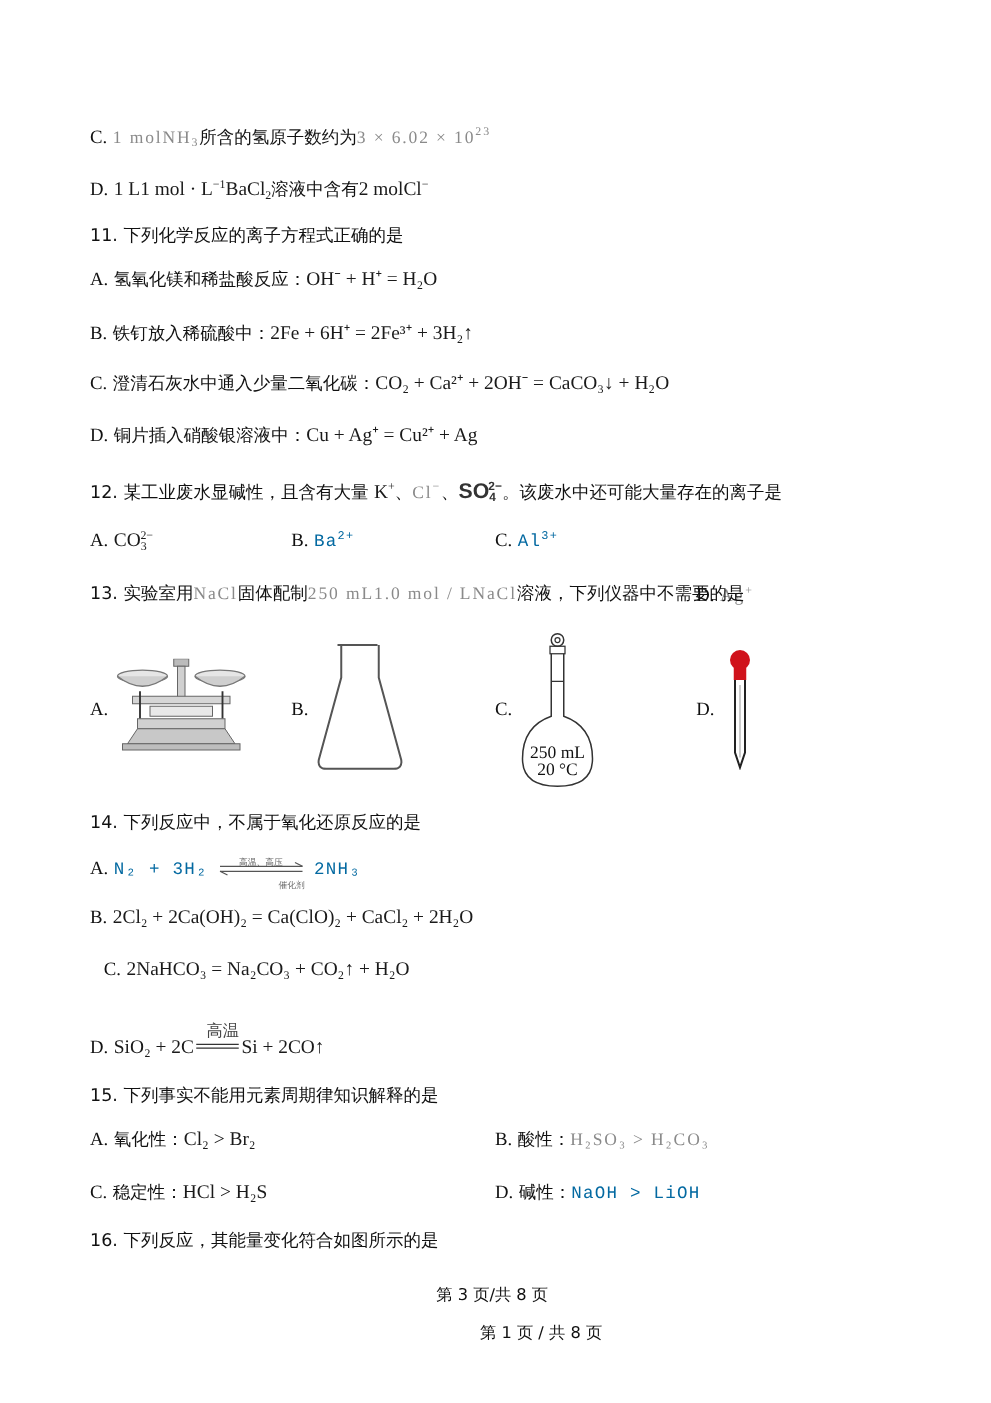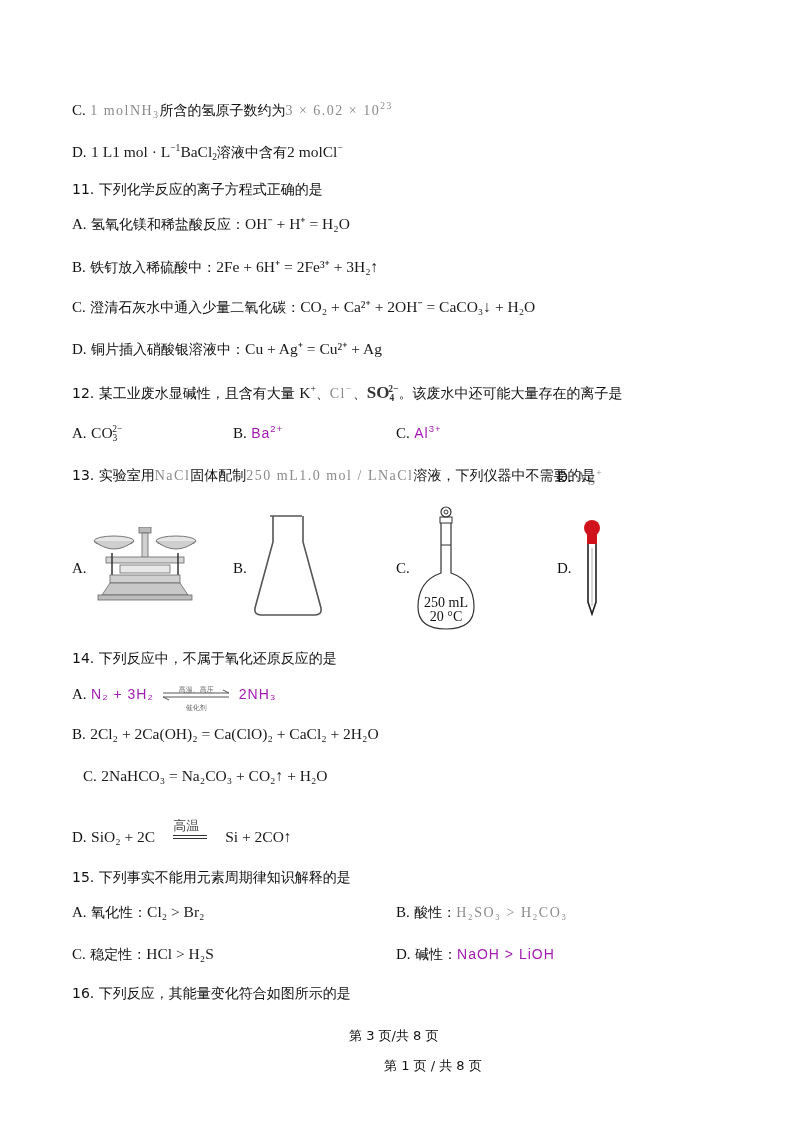--- a/index.html
+++ b/index.html
@@ -7,31 +7,31 @@
     width: 793px; height: 1122px; position: relative; overflow: hidden;
     font-family: "DejaVu Sans", sans-serif; color: #111111;
   }
   .line {
     position: absolute; left: 72px; font-size: 14px; line-height: 20px;
     white-space: nowrap;
   }
   .opt { font-family: "Liberation Serif", serif; font-size: 15px; }
   .m { font-family: "Liberation Serif", serif; font-size: 15.5px; color: #1a1a1a; }
   .mg { font-family: "Liberation Serif", serif; font-size: 14px; color: #8a8a8a; letter-spacing: 1.5px; }
-  .mg2 { font-family: Liberation Sans, sans-serif; font-size: 14px; color: #a21caf; letter-spacing: 1px; }
+  .mg2 { font-family: Liberation Mono, monospace; font-size: 14px; color: #0369a1; letter-spacing: 1px; }
   sub { font-size: 9.5px; vertical-align: -3px; line-height: 0; }
   sup { font-size: 9.5px; vertical-align: 6px; line-height: 0; }
-  .sqbold { font-family: Liberation Serif, serif; font-weight: bold; font-size: 17px; color: #333; }
+  .sqbold { font-family: Liberation Sans, sans-serif; font-weight: bold; font-size: 17px; color: #333; }
   .opt-abs { position: absolute; white-space: nowrap; font-size: 14px; line-height: 20px; }
-  .cond-eq { display: inline-block; position: relative; vertical-align: middle; text-align: left; width: 34px; height: 28px; margin: 0 18px; }
+  .cond-eq { display: inline-block; position: relative; vertical-align: middle; text-align: right; width: 34px; height: 28px; margin: 0 2px; }
   .cond-eq .top { position: absolute; top: -2px; left: 0; right: 0; font-size: 13px; color: #444; }
   .cond-eq .bars { position: absolute; top: 17px; left: 0; right: 0; border-top: 1.5px solid #333; border-bottom: 1.5px solid #333; height: 2px; }
   .eqm { display: inline-block; position: relative; vertical-align: middle; width: 70px; height: 22px; margin: 0 3px; }
   .eqm .t { position: absolute; top: -4px; left: 0; right: 0; font-size: 7px; color: #666; text-align: center; }
-  .eqm .b { position: absolute; top: 14px; left: 0; right: 0; font-size: 7px; color: #666; text-align: center; }
+  .eqm .b { position: absolute; top: 14px; left: 0; right: 0; font-size: 7px; color: #666; text-align: right; }
   .footer { position: absolute; font-size: 13px; white-space: nowrap; }
   .fig { position: absolute; }
   .figlabel { position: absolute; font-family: "Liberation Serif", serif; font-size: 15px; }
 </style>
 </head>
 <body>
 
 <div class="line" style="top:100px;">
   <span class="opt">C.</span>
   <span class="mg"><span>1 molNH</span><sub>3</sub></span><span>所含的氢原子数约为</span><span class="mg"><span>3 × 6.02 × 10</span><sup>23</sup></span>

